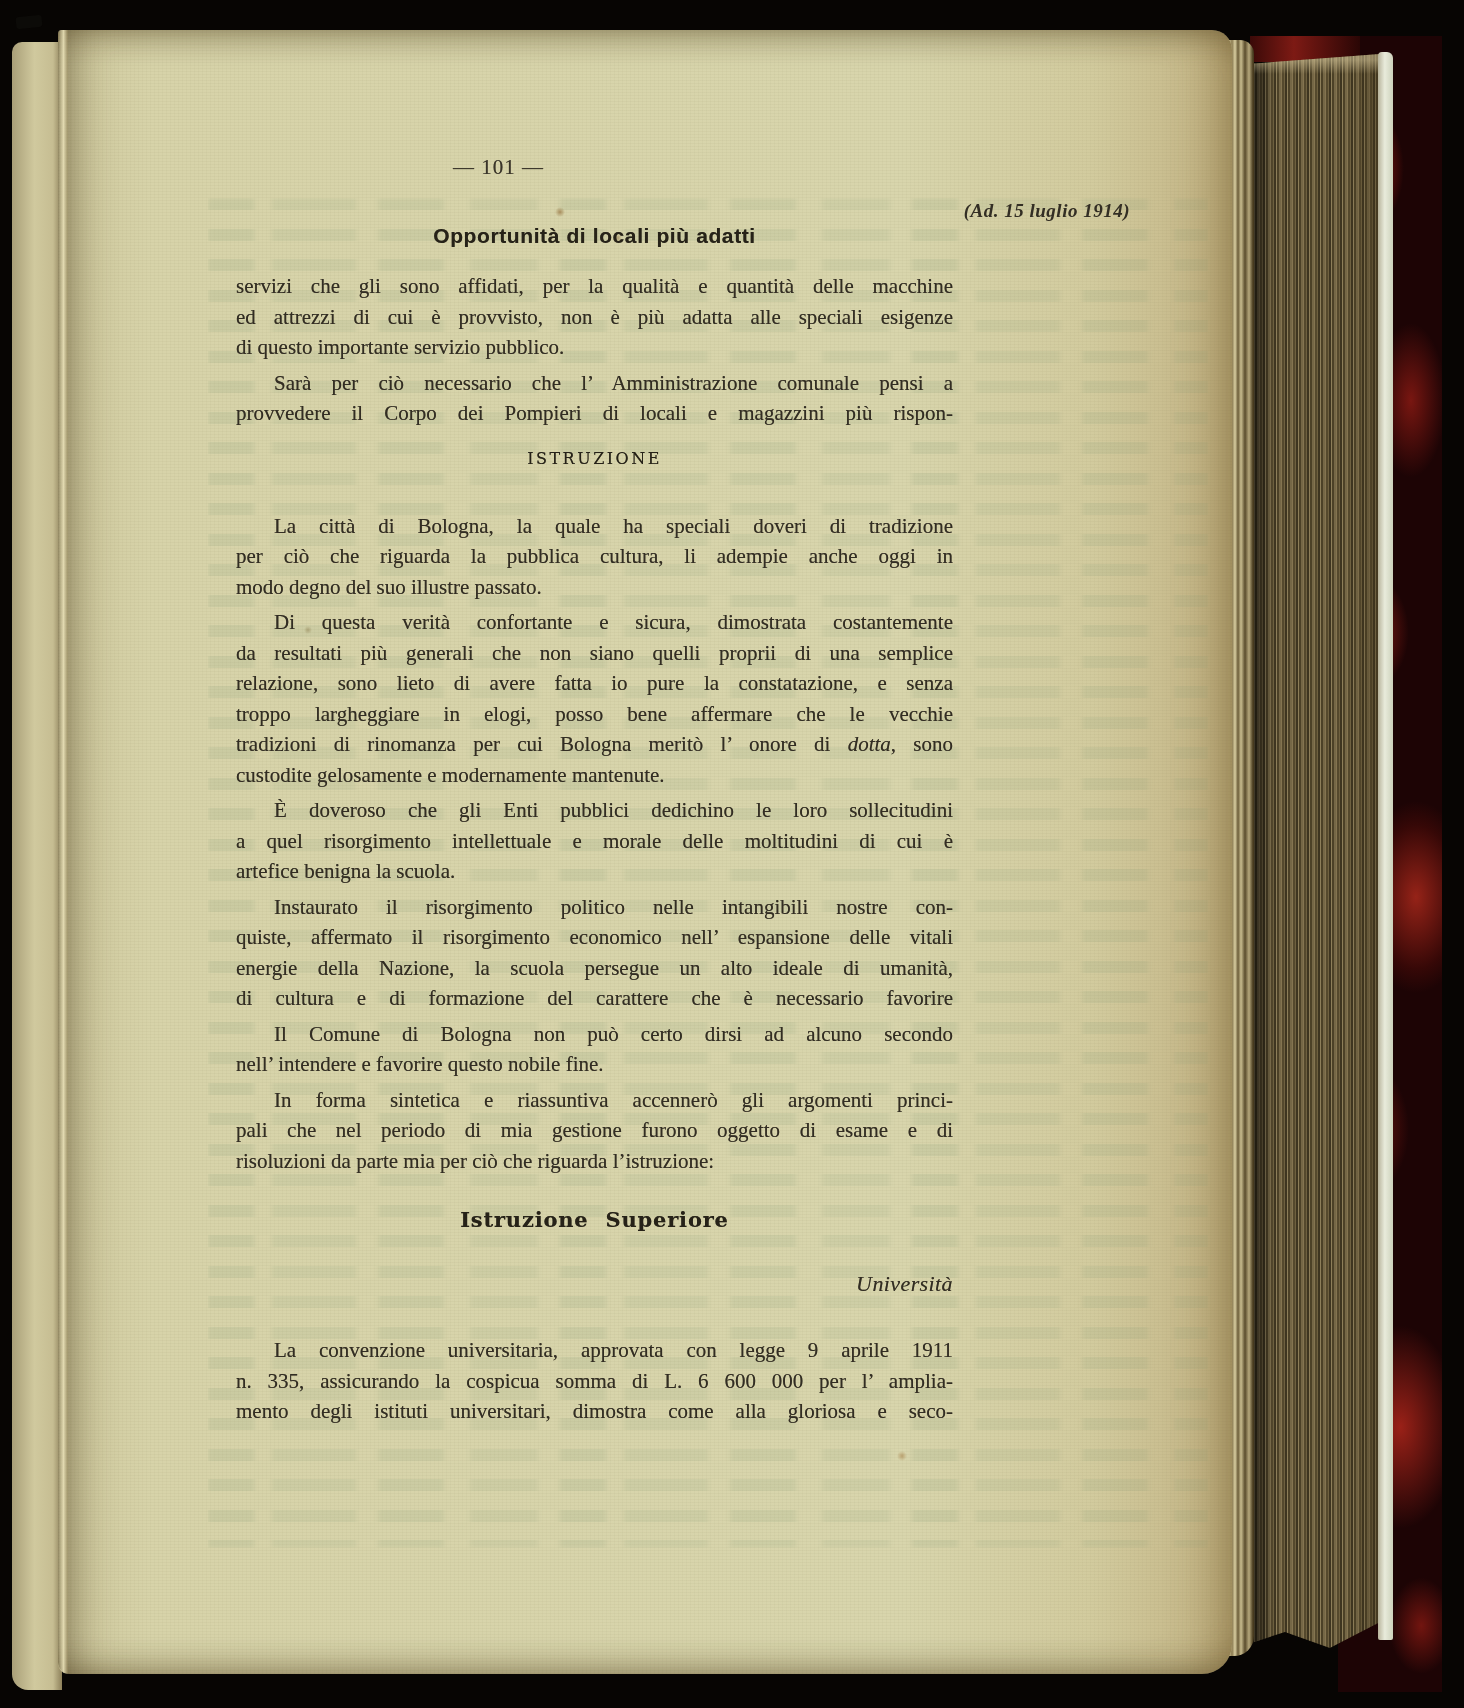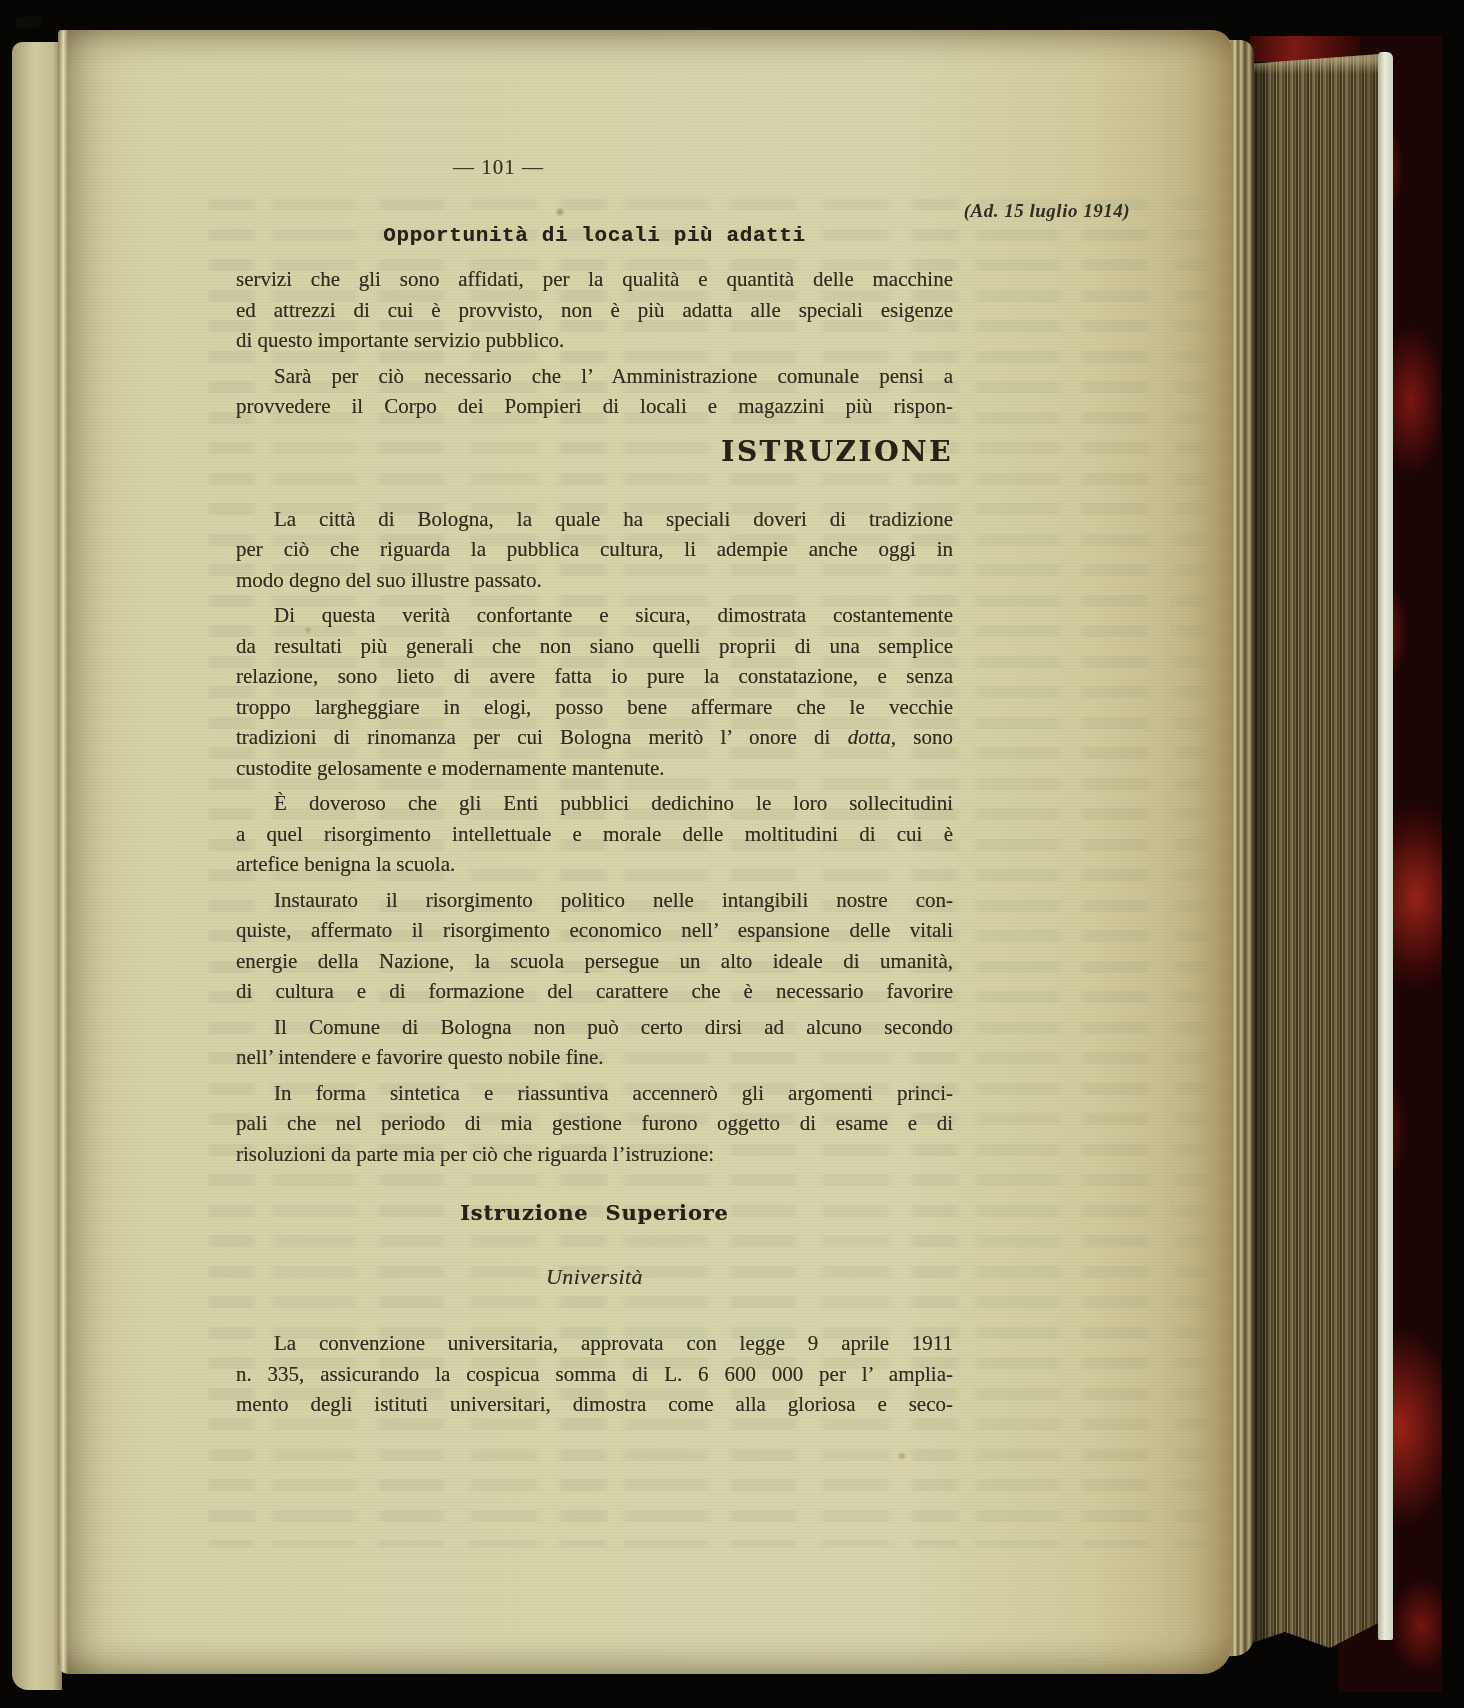--- a/index.html
+++ b/index.html
@@ -109,36 +109,36 @@
     transform:translateX(-96px);
     font-size:21px;letter-spacing:1px;color:#3a352a;
   }
   .margin-note{
     position:absolute;top:170px;right:102px;
     font-family:Liberation Serif, serif;
     font-style:italic;font-weight:bold;font-size:19px;color:#332e24;
     letter-spacing:.5px;white-space:nowrap;
   }
   .h1{
-    margin:42px 0 14px;line-height:28px;text-align:center;
-    font-family:Liberation Mono, monospace;font-weight:bold;font-size:21px;
+    margin:42px 0 21px;line-height:28px;text-align:center;
+    font-family:Liberation Sans, sans-serif;font-weight:bold;font-size:21px;
     letter-spacing:.6px;color:#262218;
   }
   .hcaps{
-    margin:18px 0 40px;line-height:24px;text-align:right;
-    font-family:"DejaVu Serif", serif;font-weight:bold;font-size:28px;
+    margin:18px 0 40px;line-height:24px;text-align:center;
+    font-family:"DejaVu Serif", serif;font-weight:normal;font-size:16px;
     letter-spacing:2.5px;color:#262218;
   }
   .h2{
     margin:31px 0 0;line-height:26px;text-align:center;
     font-family:"DejaVu Serif", serif;font-weight:bold;font-size:21px;
     letter-spacing:.8px;word-spacing:9px;color:#262218;
   }
   .hital{
-    margin:37px 0 37px;line-height:28px;text-align:center;
+    margin:37px 0 37px;line-height:28px;text-align:right;
     font-style:italic;font-size:22px;color:#322d23;letter-spacing:.4px;
   }
   .ln{
     height:30.5px;line-height:30.5px;white-space:nowrap;
     text-align:justify;text-align-last:justify;text-justify:inter-word;
   }
   .ln.ind{text-indent:38px;margin-top:5px;}
   .ln.end{text-align-last:left;font-family:Liberation Serif, serif;}
   .ln .it{font-style:italic;}
 </style>

